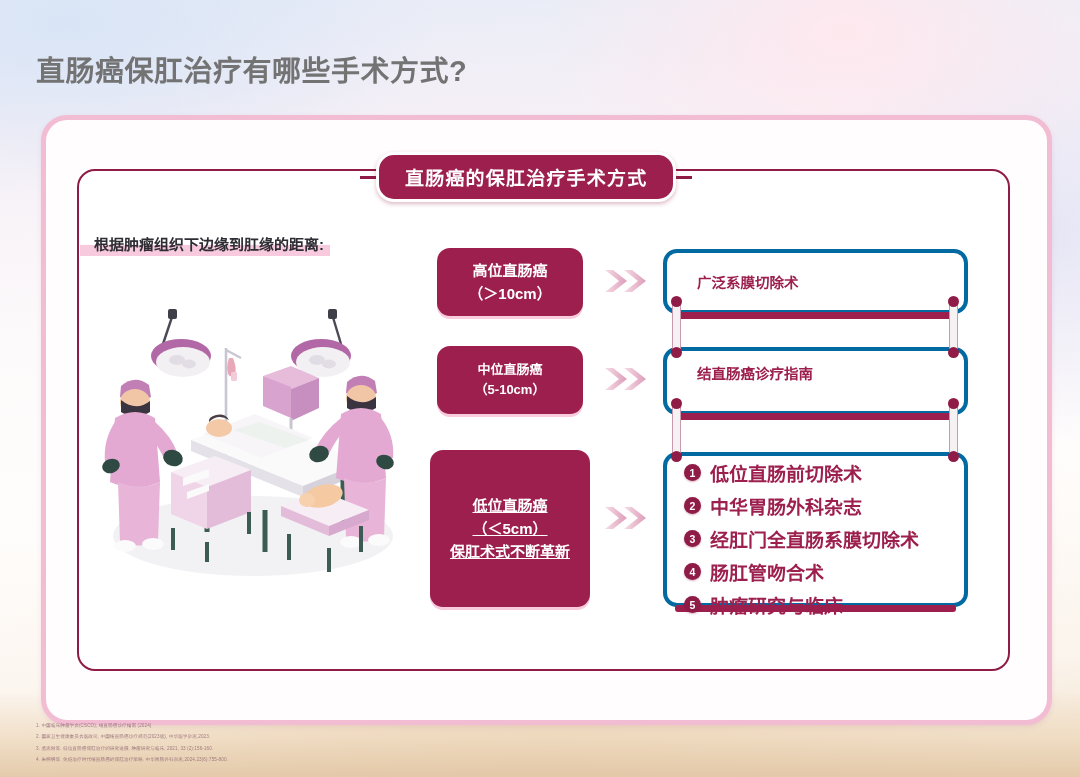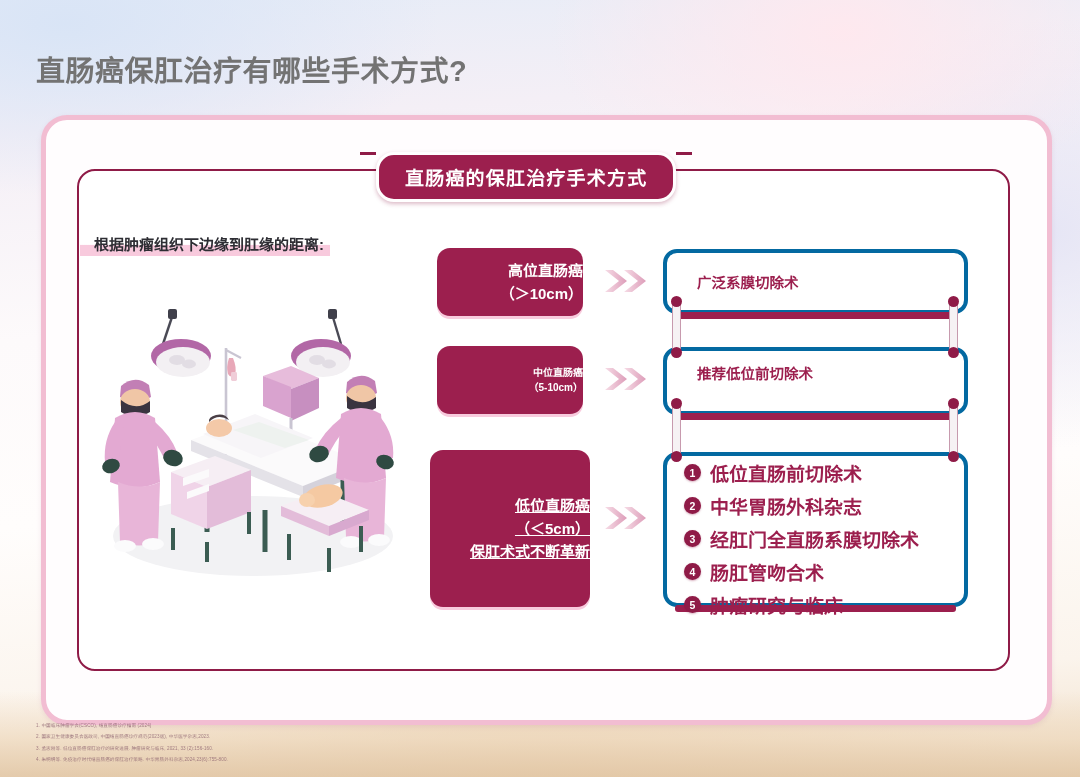--- a/index.html
+++ b/index.html
@@ -29,42 +29,42 @@
   
   #outer-frame{position:absolute;left:41px;top:115px;width:1001px;height:600px;z-index:2;
     border:5px solid #f2bdd2;border-radius:26px;background:#fffdfe;
     box-shadow:0 2px 5px rgba(190,130,160,.18);}
   
   #inner-frame{position:absolute;left:77px;top:169px;width:929px;height:498px;z-index:3;
     border:2px solid #8f1b47;border-radius:18px;background:#ffffff;}
 
   
   #banner-wrap{position:absolute;left:360px;top:152px;z-index:6;
-    display:flex;}
+    display:flex;align-items:center;}
   .banner-tail{width:16px;height:3px;background:#8f1b47;}
   #banner{background:#9c1f4e;color:#ffffff;border-radius:18px;
     padding:8px 26px 9px 26px;font-size:19px;font-weight:bold;letter-spacing:1.2px;
     border:3px solid #ffffff;box-shadow:0 2px 4px rgba(140,25,70,.3);white-space:nowrap;}
 
   
   #subtitle{position:absolute;left:80px;top:232px;z-index:5;
     font-size:15px;font-weight:bold;color:#2d2d33;white-space:nowrap;
     padding:1px 6px 2px 14px;
     background:linear-gradient(180deg, rgba(247,200,218,0) 0%, rgba(247,200,218,0) 52%, #f8cadd 53%, #f8cadd 100%);}
 
   
   #illus{position:absolute;left:85px;top:300px;width:330px;height:280px;z-index:5;}
 
   
   .cat{position:absolute;z-index:5;background:#9c1f4e;border-radius:13px;
-    color:#fff;display:flex;flex-direction:column;align-items:flex-end;justify-content:center;
+    color:#fff;display:flex;flex-direction:column;align-items:center;justify-content:center;
     font-weight:bold;box-shadow:0 3px 0 rgba(248,200,219,.95);}
   .cat div{line-height:1.55;white-space:nowrap;}
   #cat-high{left:437px;top:248px;width:146px;height:68px;font-size:15px;}
-  #cat-mid {left:437px;top:346px;width:146px;height:68px;font-size:10px;}
+  #cat-mid {left:437px;top:346px;width:146px;height:68px;font-size:13px;}
   #cat-low {left:430px;top:450px;width:160px;height:157px;font-size:15px;text-decoration:underline;}
 
   
   .chev{position:absolute;z-index:5;display:flex;gap:1px;}
   #chev1{left:604px;top:268px;}
   #chev2{left:604px;top:366px;}
   #chev3{left:604px;top:505px;}
   .chev svg{display:block;}
 
   
@@ -270,21 +270,21 @@
     <path d="M1 2 L15 13 L1 24 L9 24 L23 13 L9 2 Z" fill="url(#cg3)"></path>
     <path d="M20 2 L34 13 L20 24 L28 24 L42 13 L28 2 Z" fill="url(#cg3)"></path>
   </svg>
 </div>
 
 <div id="card1" class="card">
   <div class="card-txt">广泛系膜切除术</div>
 </div>
 <div id="card2" class="card">
   <div class="card-txt">
-    <div>推荐低位前切除术</div>
+    <div>结直肠癌诊疗指南</div>
   </div>
 </div>
 <div id="card3" class="card"></div>
 
 <div class="post" style="left:672px;top:300px;height:54px;">
   <b class="t"></b>
     <b class="b"></b>
 </div>
 <div class="post" style="left:949px;top:300px;height:54px;">
   <b class="t"></b>

